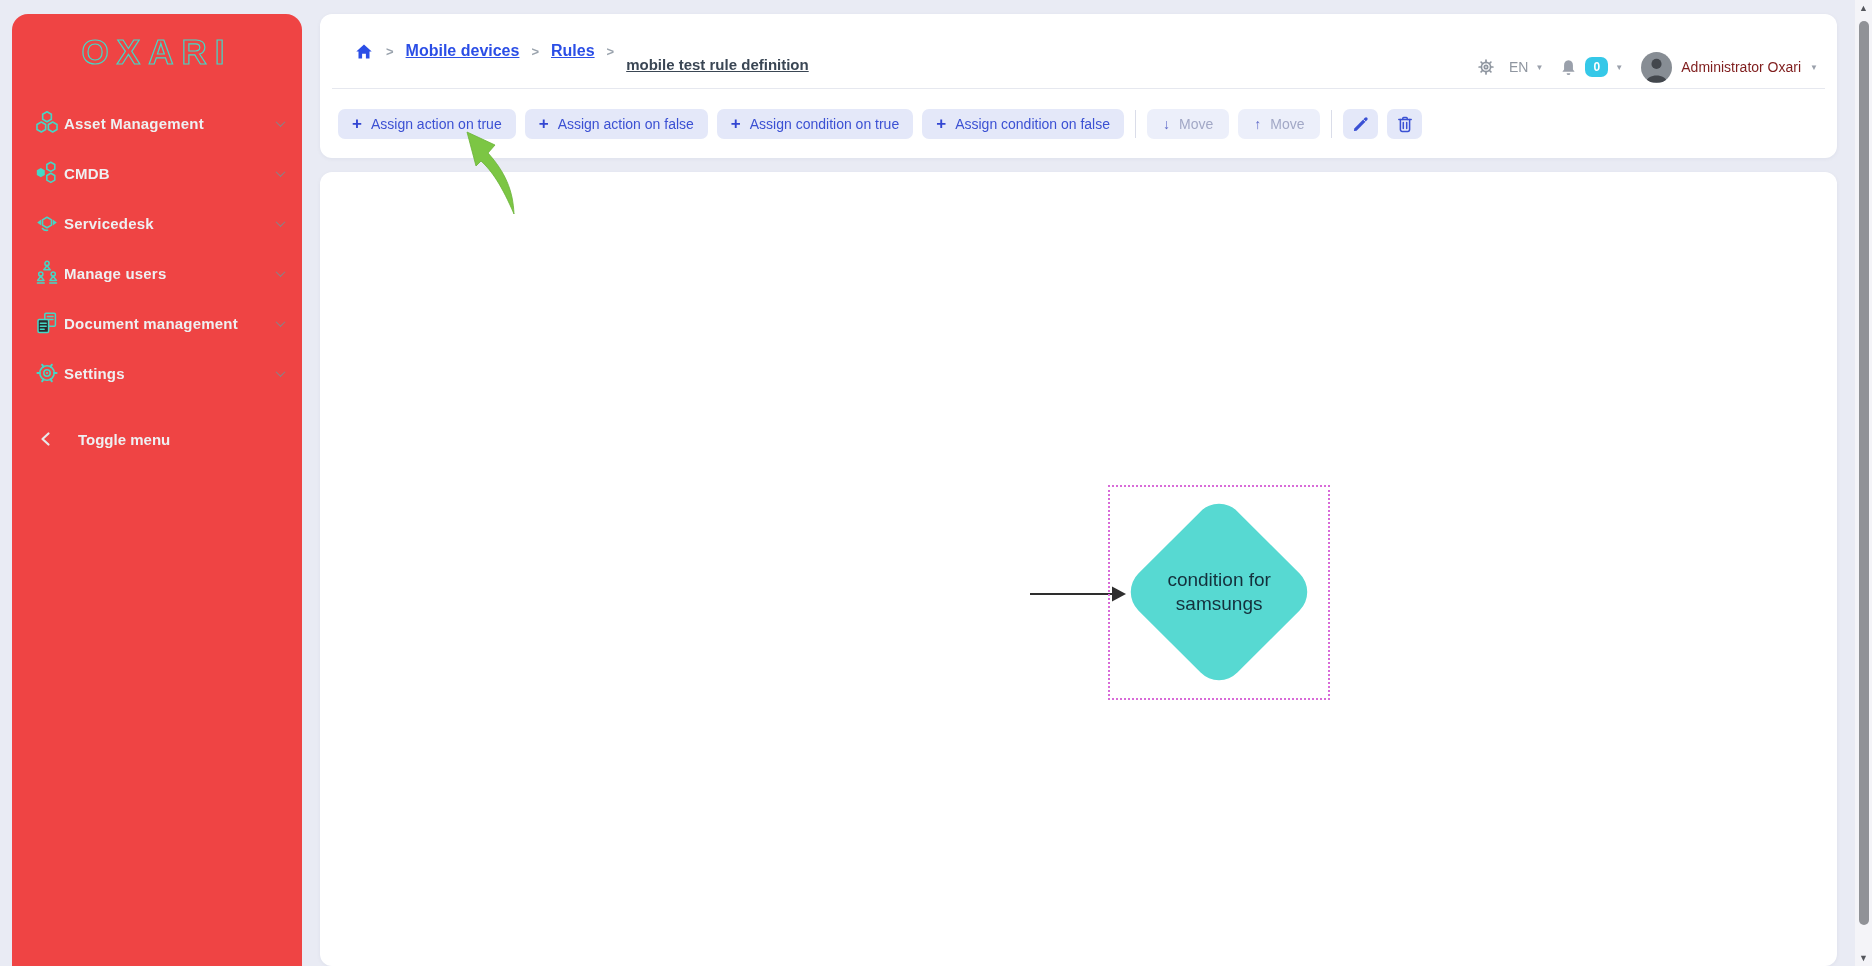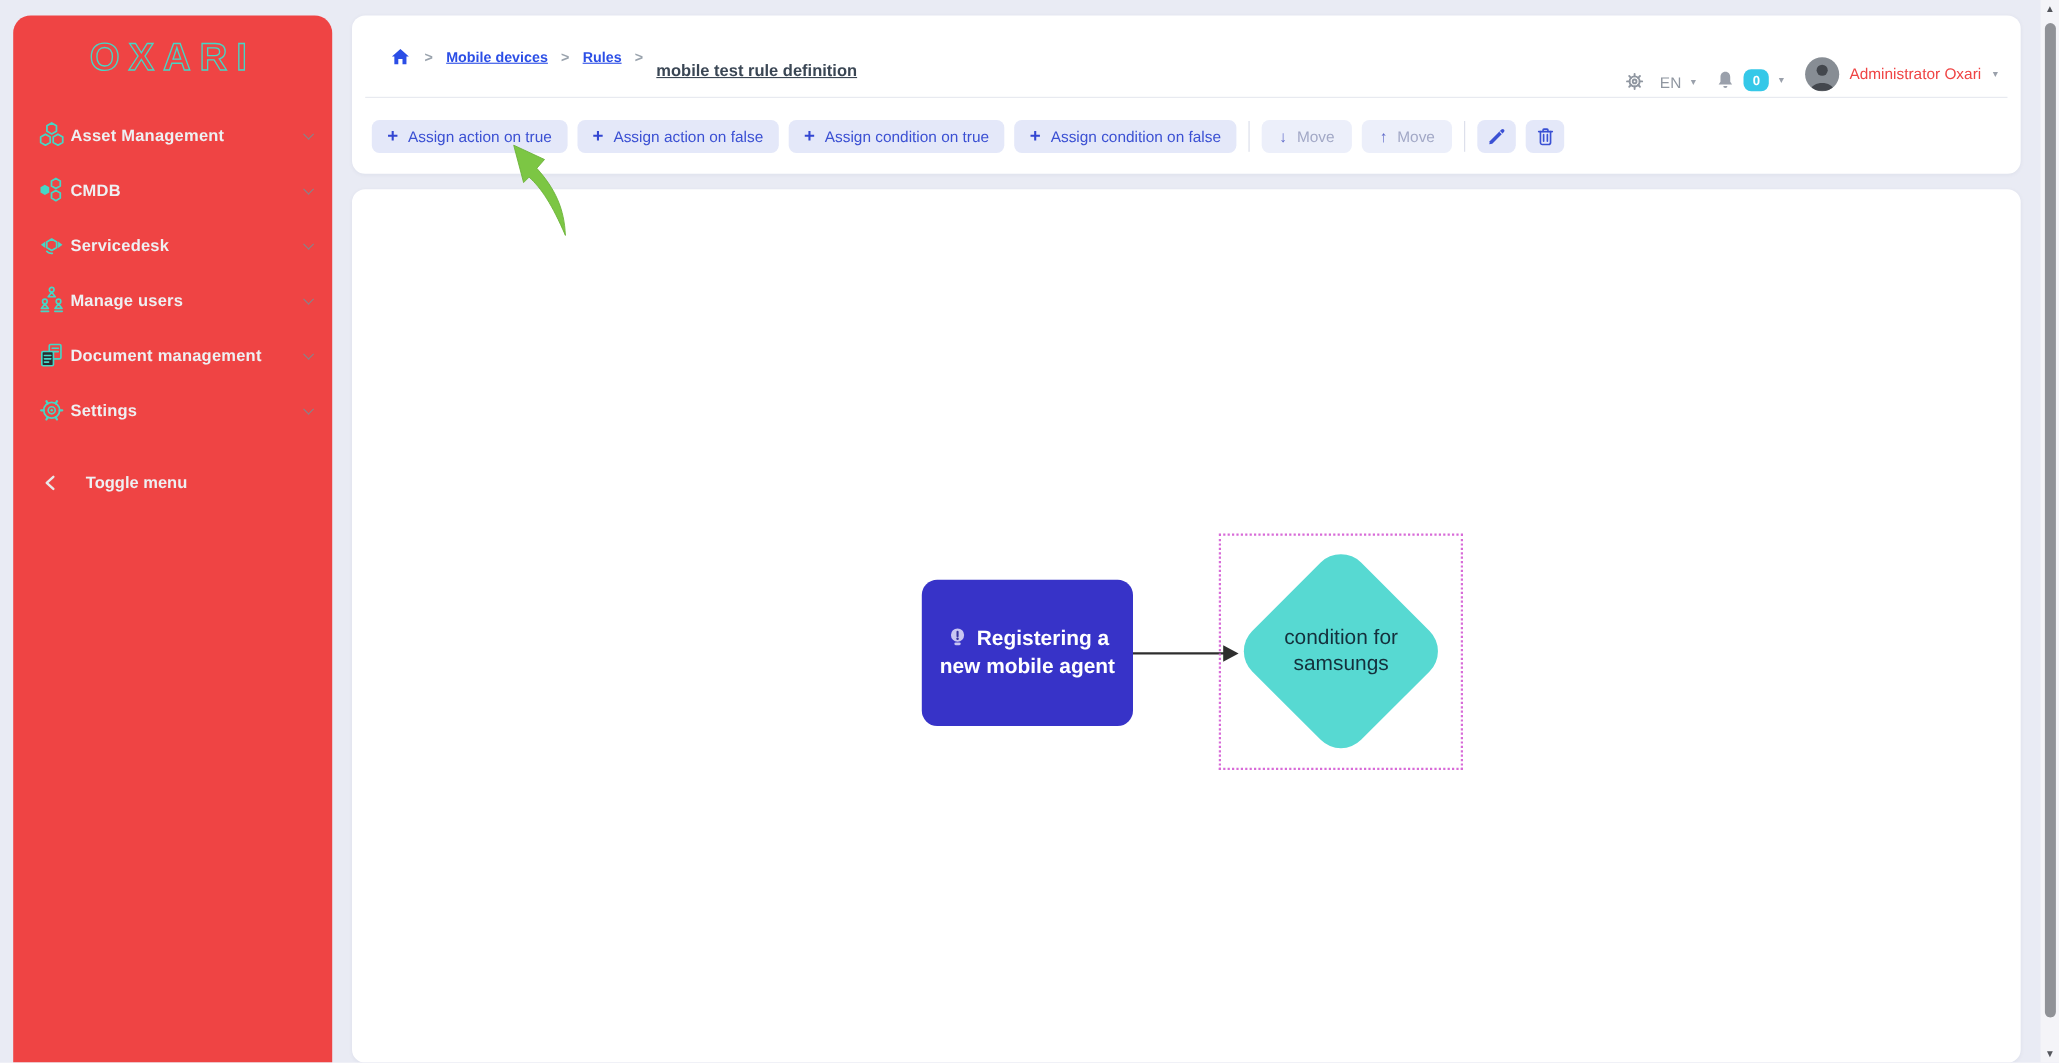--- a/index.html
+++ b/index.html
@@ -19,33 +19,33 @@
   .chev-down { margin-left:auto; width:7px; height:7px; border-right:1.6px solid #83868c;
     border-bottom:1.6px solid #83868c; transform:rotate(45deg) translate(-1px,-1px); }
   .toggle-item { height:50px; display:flex; align-items:flex-end; padding:0 18px 0 26px; cursor:pointer; }
   .toggle-item .mi-label { margin-left:24px; color:#eef0f2; font-size:15px; font-weight:bold; }
 
   
   .top-card { position:absolute; left:320px; top:14px; width:1517px; height:144px;
     background:#ffffff; border-radius:12px; box-shadow:0 1px 4px rgba(25,39,82,.05); }
   .crumb-row { height:74px; display:flex; align-items:center; padding:0 19px 0 34px; }
   .crumb-sep { color:#9aa3ad; font-size:13px; font-weight:bold; margin:0 12px; }
-  .crumb-link { color:#2b4ee6; font-size:13px; font-weight:bold; text-decoration:underline; cursor:pointer; }
+  .crumb-link { color:#2b4ee6; font-size:16px; font-weight:bold; text-decoration:underline; cursor:pointer; }
   .crumb-current { color:#3a4654; font-size:15px; font-weight:bold; text-decoration:underline;margin-top:27px; }
   .home-btn { display:flex; align-items:center; cursor:pointer; }
 
-  .hdr-actions { margin-left:auto; display:flex; align-items:flex-end; gap:10px;margin-top:32px; }
+  .hdr-actions { margin-left:auto; display:flex; align-items:center; gap:10px;margin-top:32px; }
   .hdr-actions .caret { font-size:8px; color:#9aa0ab; }
   .lang { color:#8f96a0; font-size:14px; display:flex; align-items:center; gap:7px; cursor:pointer; margin-left:4px;}
   .bell-group { display:flex; align-items:center; gap:7px; cursor:pointer; margin-left:6px; }
   .badge { min-width:23px; height:20px; background:#35c8e8; border-radius:7px; color:#fff;
     font-size:12px; font-weight:bold; display:flex; align-items:center; justify-content:center; padding:0 5px; }
   .user-group { display:flex; align-items:center; gap:9px; cursor:pointer; margin-left:8px; }
   .avatar { width:31px; height:31px; border-radius:50%; background:#878d94; overflow:hidden; }
-  .user-name { color:#ef4444; font-size:14px; }
+  .user-name { color:#7f1d1d; font-size:14px; }
 
   .hdr-divider { border:none; border-top:1px solid #e6e8ef; margin:0 12px; }
 
   .toolbar { height:69px; display:flex; align-items:center; padding:0 18px; gap:9px; }
   .btn-soft { height:30px; border:none; background:#e4e8f9; color:#3b50d3; border-radius:7px;
     font-family:inherit; font-size:14px; display:flex; align-items:center; gap:9px; padding:0 14px; cursor:pointer; }
   .btn-soft .plus { color:#3346d2; font-size:17px; font-weight:bold; line-height:1; }
   .btn-move { height:30px; border:none; background:#eceffa; border-radius:7px; font-family:inherit;
     font-size:14px; display:flex; align-items:center; gap:9px; padding:0 16px; cursor:default; }
   .btn-move .mv-arrow { color:#5f6ac9; font-size:14px; }
@@ -293,31 +293,20 @@
     <path d="M17,8 L45,21 L38,29 C55,48 63,66 64,90 C52,62 42,47 31,37 L26,42 Z" fill="#7cc644" stroke="#6ab237" stroke-width="0.8" stroke-linejoin="round"></path>
   </svg>
 
   <section class="canvas-card">
 
     <svg class="connector" width="1517" height="794" viewBox="0 0 1517 794">
       <line x1="710" y1="422" x2="793" y2="422" stroke="#2e2e2e" stroke-width="2"></line>
       <polygon points="792,414.5 806,422 792,429.5" fill="#2e2e2e"></polygon>
     </svg>
 
-    <div class="action-node">
-      <div class="node-text">
-        <svg class="inline-svg" width="21" height="21" viewBox="0 0 21 21">
-          <circle cx="10.5" cy="8.3" r="6" fill="#c9c6f2"></circle>
-          <rect x="7.6" y="15" width="5.8" height="2.6" rx="1.3" fill="#c9c6f2"></rect>
-          <line x1="10.5" y1="5.3" x2="10.5" y2="9.3" stroke="#37329f" stroke-width="1.9" stroke-linecap="round"></line>
-          <circle cx="10.5" cy="11.7" r="1.15" fill="#37329f"></circle>
-        </svg>
-        <span>Registering a new mobile agent</span>
-      </div>
-    </div>
 
     <div class="selection-box"></div>
 
     <div class="diamond">
       <span class="diamond-label">condition for samsungs</span>
     </div>
 
   </section>
 
   <div class="scrollbar">

